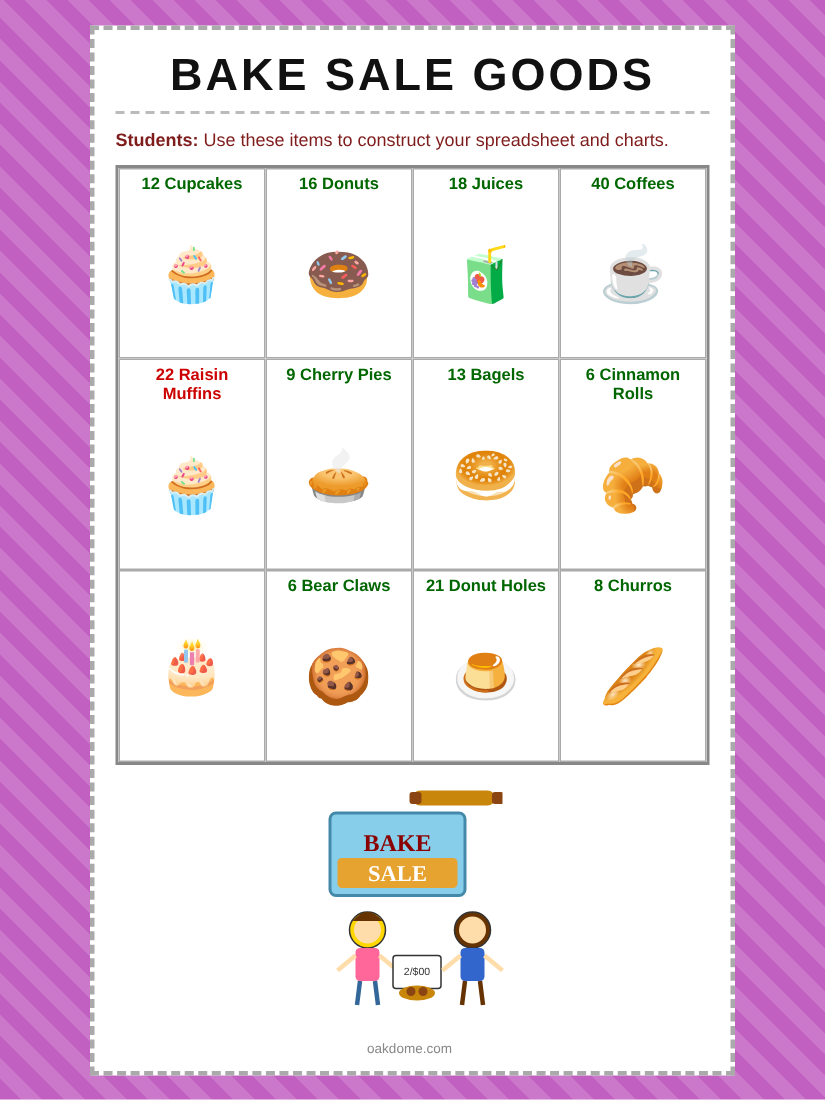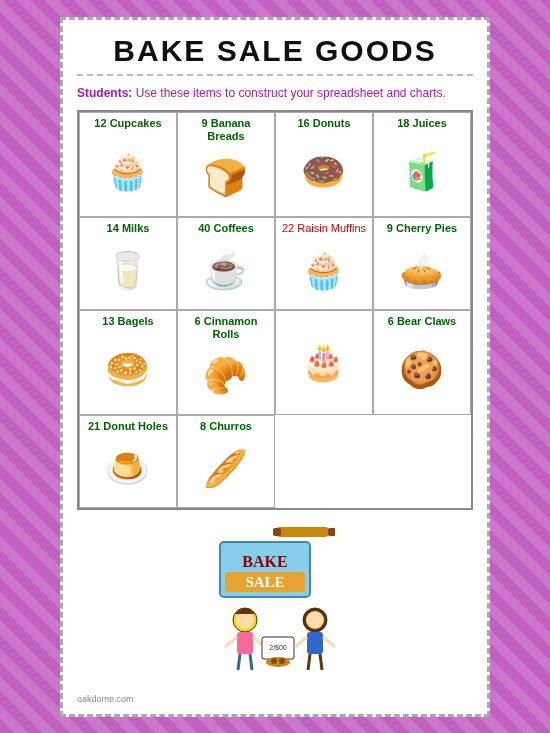--- a/index.html
+++ b/index.html
@@ -39,21 +39,21 @@
       font-weight: 900;
       font-family: Impact, Arial Black, sans-serif;
       letter-spacing: 2px;
       color: #111;
       padding: 4px 0 6px 0;
       border-bottom: 2px dashed #bbb;
     }
 
     .subtitle {
       font-size: 12px;
-      color: #a21caf;
+      color: #7f1d1d;
       padding: 2px 0;
     }
 
     .subtitle strong {
       font-weight: bold;
     }
 
     .grid-container {
       border: 2px solid #888;
       flex: 1;
@@ -80,21 +80,21 @@
       font-weight: bold;
       color: #006600;
       text-align: center;
       width: 100%;
       padding: 1px 2px;
       line-height: 1.2;
     }
 
     .cell-label.highlight {
       color: #cc0000;
-      font-weight: 400;
+      font-weight: 700;
     }
 
     .cell-img {
       flex: 1;
       display: flex;
       align-items: center;
       justify-content: center;
       width: 100%;
       padding: 2px;
     }
@@ -115,21 +115,21 @@
     }
 
     .kids-image {
       width: 130px;
       height: 80px;
     }
 
     .watermark {
       font-size: 9px;
       color: #888;
-      text-align: left;
+      text-align: center;
       padding-right: 4px;
     }
 
     
     .food-icon {
       width: 52px;
       height: 52px;
       display: flex;
       align-items: center;
       justify-content: center;
@@ -148,41 +148,29 @@
   <div class="grid-container">
     <div class="grid" id="food-grid">
 
     <div class="cell">
           <div class="cell-label">12 Cupcakes</div>
           <div class="cell-img">
             <span class="food-icon">🧁</span>
           </div>
         </div>
         <div class="cell">
-          <div class="cell-label">9 Banana Breads</div>
-          <div class="cell-img">
-            <span class="food-icon">🍞</span>
-          </div>
-        </div>
-        <div class="cell">
           <div class="cell-label">16 Donuts</div>
           <div class="cell-img">
             <span class="food-icon">🍩</span>
           </div>
         </div>
         <div class="cell">
           <div class="cell-label">18 Juices</div>
           <div class="cell-img">
             <span class="food-icon">🧃</span>
-          </div>
-        </div>
-        <div class="cell">
-          <div class="cell-label">14 Milks</div>
-          <div class="cell-img">
-            <span class="food-icon">🥛</span>
           </div>
         </div>
         <div class="cell">
           <div class="cell-label">40 Coffees</div>
           <div class="cell-img">
             <span class="food-icon">☕</span>
           </div>
         </div>
         <div class="cell">
           <div class="cell-label highlight">22 Raisin Muffins</div>

